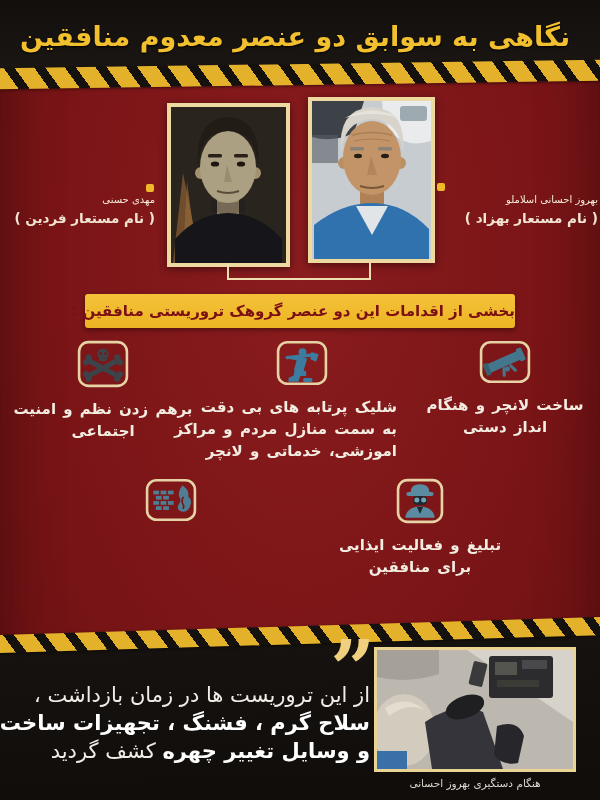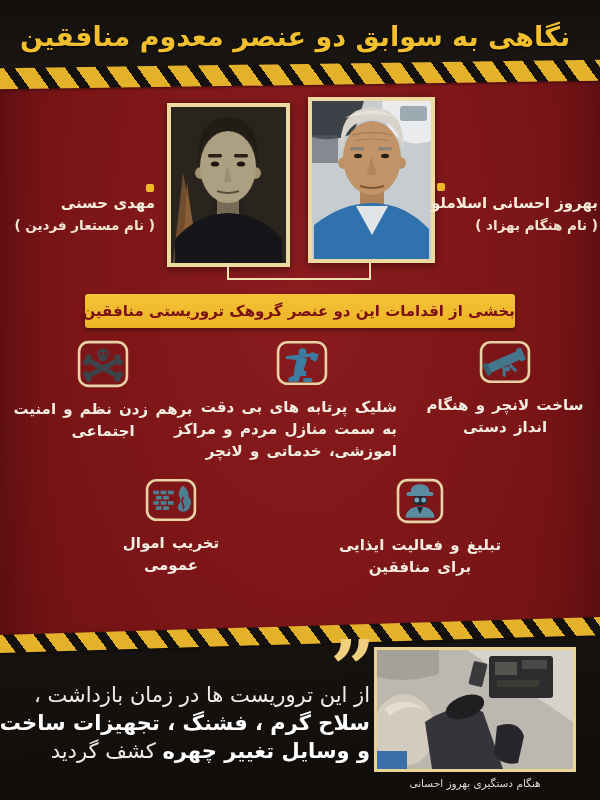--- a/index.html
+++ b/index.html
@@ -25,21 +25,21 @@
   .photo-frame { position:absolute; border:4px solid #eed9a0; background:#222;
     box-shadow:0 2px 8px rgba(0,0,0,.45); }
   .photo-left  { left:167px; top:103px; width:123px; height:164px; }
   .photo-right { left:308px; top:97px;  width:127px; height:166px; }
   .photo-frame svg { display:block; width:100%; height:100%; }
   
   .suspect-label { position:absolute; direction:rtl; text-align:right; color:#f6ecd9;
     white-space:nowrap; line-height:1.55; }
   .label-left  { left:0px;  top:192px; width:155px; }
   .label-right { left:437px; top:192px; width:161px; }
-  .s-name { font-size:15px; font-weight:bold; }
+  .s-name { font-size:10px; font-weight:normal; }
   .s-alias { font-size:13.5px; font-weight:bold; opacity:.96; }
   .dot { position:absolute; width:8px; height:8px; border-radius:2px; background:#f0b929; }
   .dot-left  { left:146px; top:184px; }
   .dot-right { left:437px; top:183px; }
   
   .bracket { position:absolute; left:227px; top:263px; width:144px; height:17px;
     border-left:2px solid #efdfb0; border-right:2px solid #efdfb0; border-bottom:2px solid #efdfb0; }
   
   .banner { position:absolute; left:85px; top:294px; width:430px; height:34px;
     background:linear-gradient(180deg,#f4c238,#ecb424); border-radius:3px;
@@ -130,21 +130,21 @@
   </div>
 
   <div class="dot dot-left"></div>
   <div class="suspect-label label-left">
     <div class="s-name">مهدی حسنی</div>
     <div class="s-alias">( نام مستعار فردین )</div>
   </div>
   <div class="dot dot-right"></div>
   <div class="suspect-label label-right">
     <div class="s-name">بهروز احسانی اسلاملو</div>
-    <div class="s-alias">( نام هنگام بهزاد )</div>
+    <div class="s-alias">( نام مستعار بهزاد )</div>
   </div>
 
   <div class="bracket"></div>
 
   <div class="banner">
     <div class="banner-text">بخشی از اقدامات این دو عنصر گروهک تروریستی منافقین :</div>
   </div>
 
   <div class="action col-disorder">
     <span class="icon-box">
@@ -233,24 +233,20 @@
           <rect x="8" y="22" width="5.5" height="3.6"></rect>
             <rect x="15" y="22" width="5.5" height="3.6"></rect>
             <rect x="22" y="22" width="5.5" height="3.6"></rect>
           <rect x="10.5" y="27" width="5.5" height="3.6"></rect>
             <rect x="17.5" y="27" width="5.5" height="3.6"></rect>
           <path d="M36 7 Q30.5 14 33.5 19 Q35 22 32.5 25 Q30 29 33.5 31.5 Q40 34 43 28 Q46 21 41.5 17.5 Q43 11.5 36 7 Z"></path>
           <path d="M37 18 Q34.5 22 36.5 25 Q38 27.5 36.5 29.5" stroke="#7b1517" stroke-width="1.6" fill="none"></path>
         </g>
       </svg>
     </span>
-    <div class="action-text">
-      <div>تخریب اموال</div>
-      <div>عمومی</div>
-    </div>
   </div>
 
   <div class="action col-propaganda">
     <span class="icon-box">
       <svg width="50" height="46" viewBox="0 0 46 44">
         <rect x="2" y="2" width="42" height="40" rx="9" fill="none" stroke="#e6d2a4" stroke-width="2.5"></rect>
         <g fill="#5b8ba0">
           <path d="M14 14 Q14 6 23 6 Q32 6 32 14 Z"></path>
           <rect x="10" y="13.5" width="26" height="3.6" rx="1.8"></rect>
           <rect x="16.5" y="17.5" width="13" height="8" rx="3.2" fill="#1d2930"></rect>

